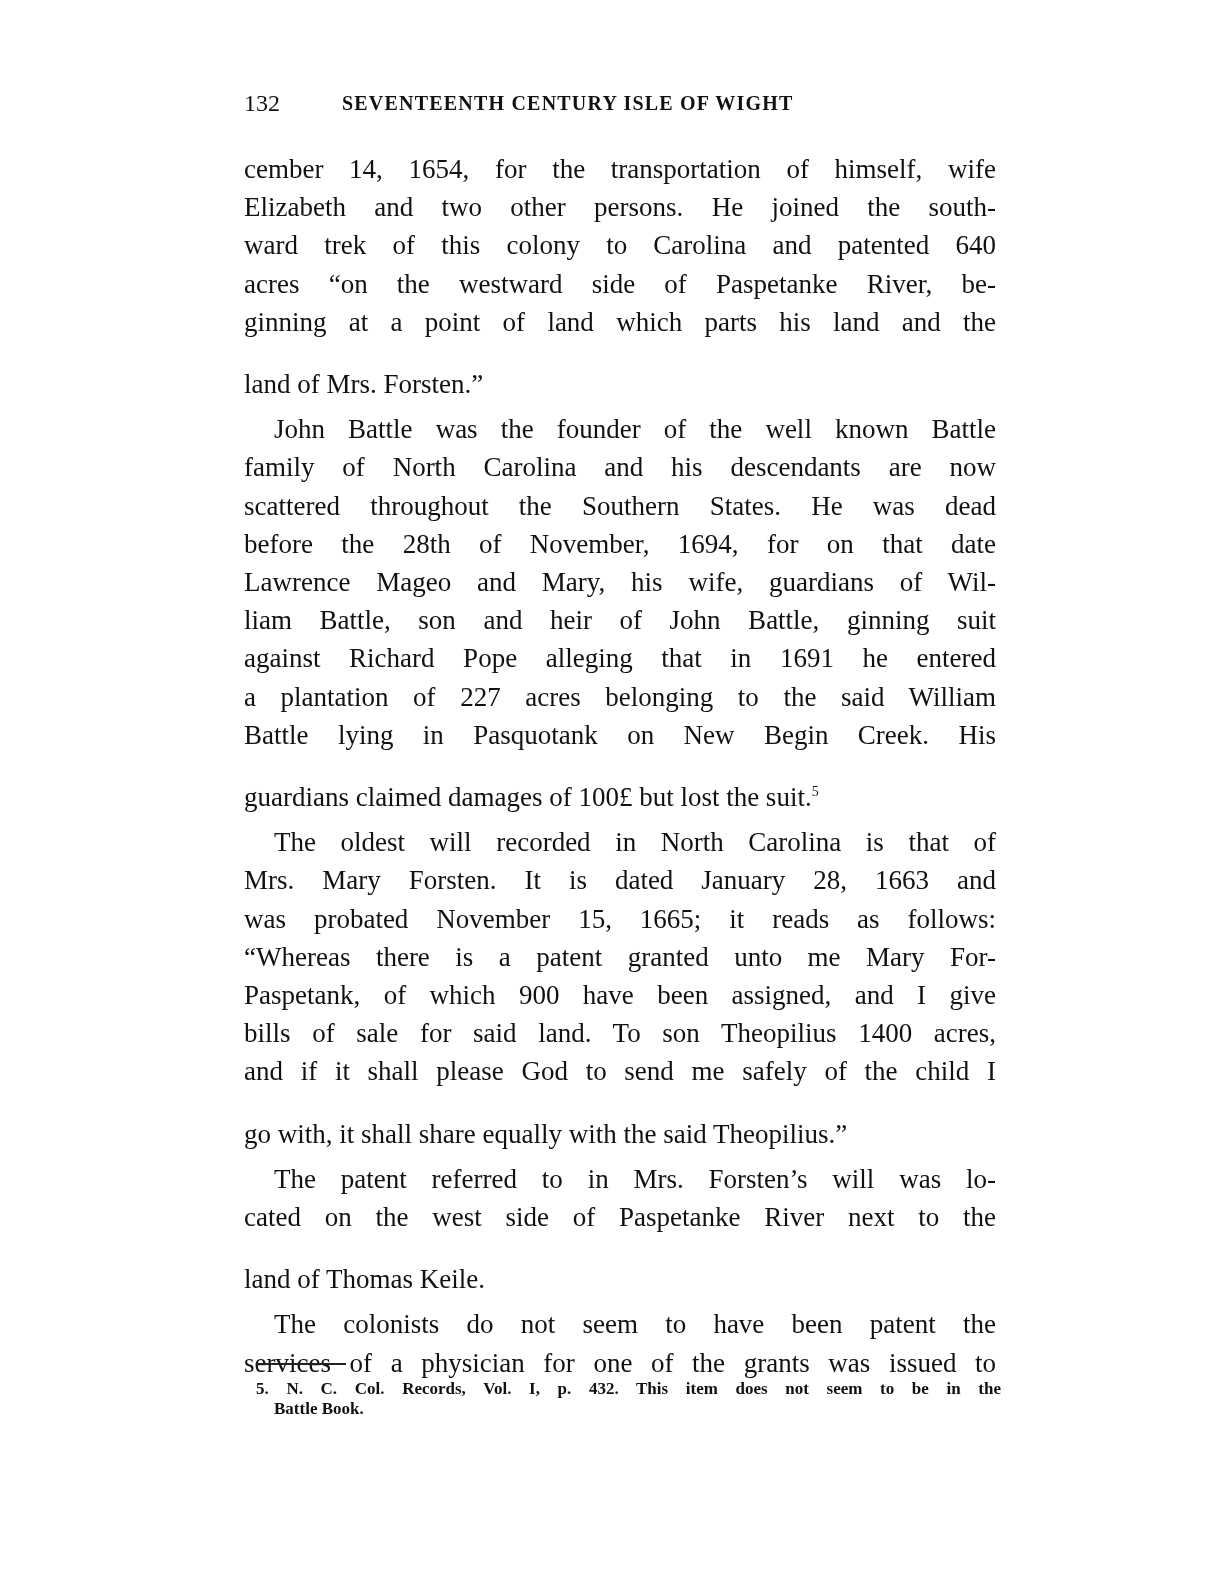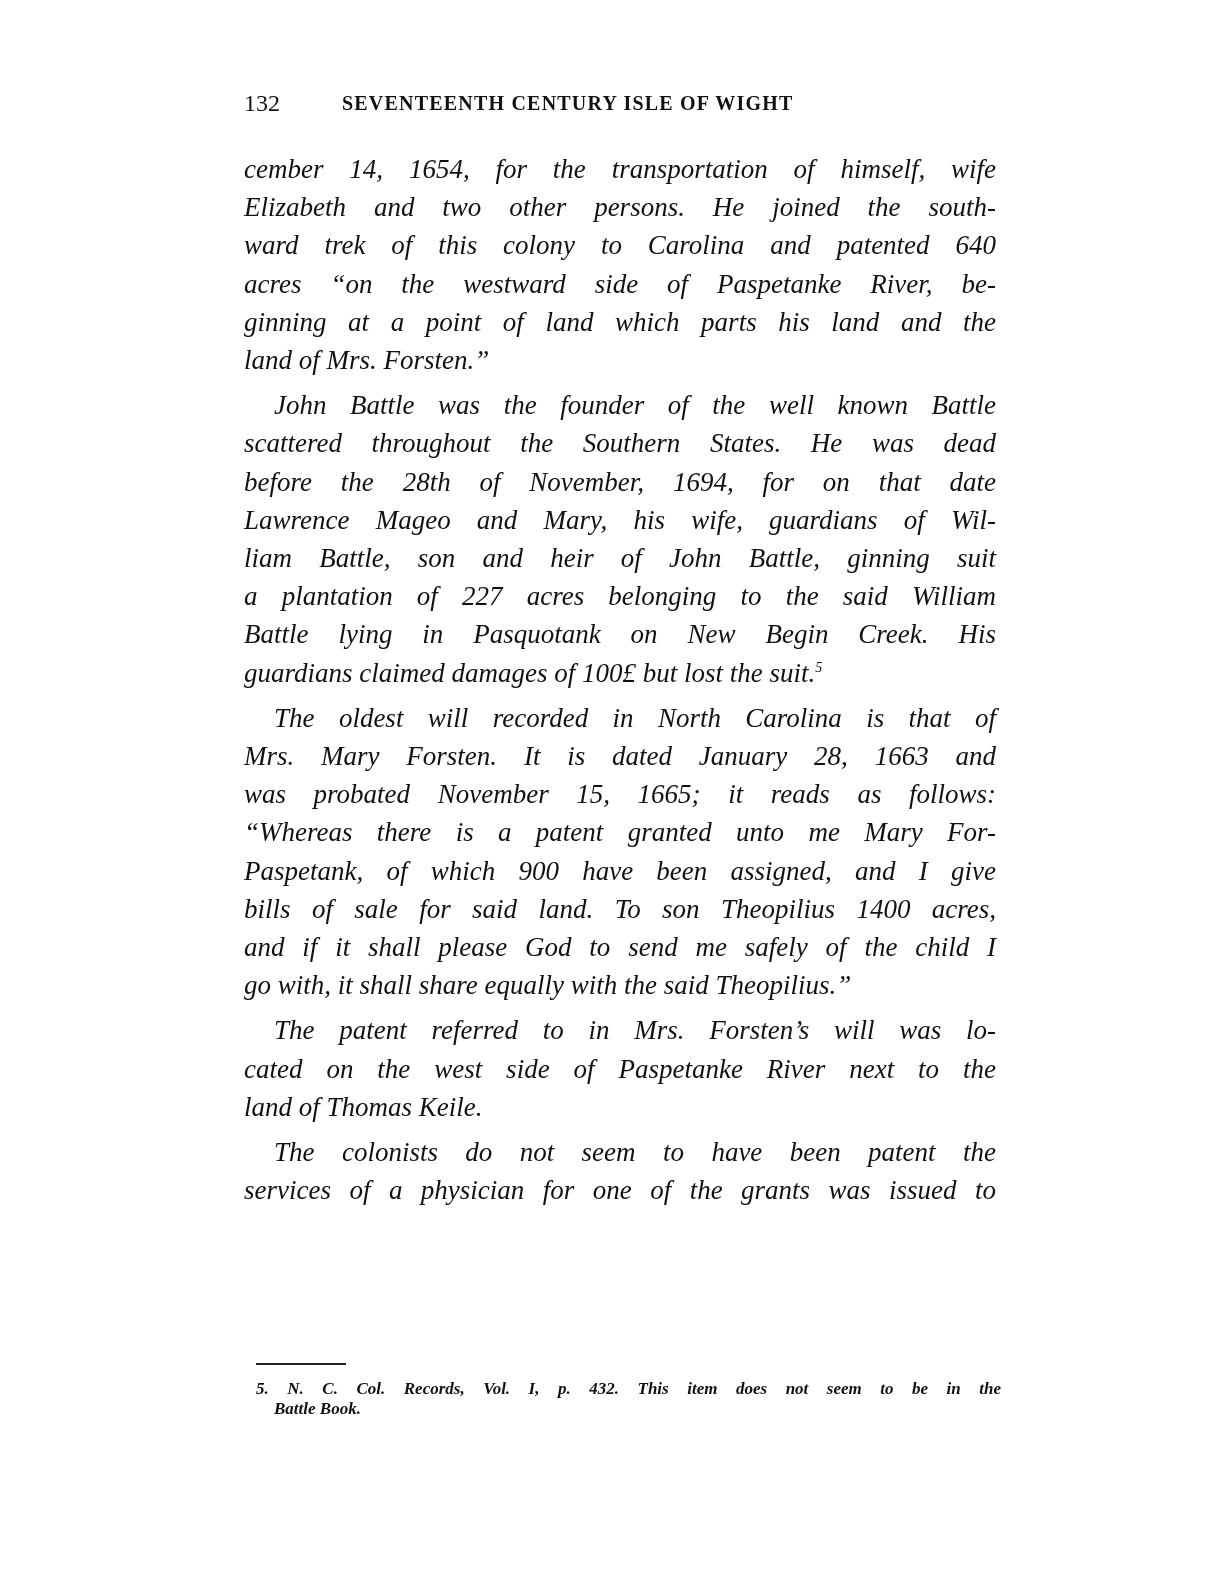--- a/index.html
+++ b/index.html
@@ -49,24 +49,24 @@
     }
     .para {
       margin: 0 0 7px 0;
       text-indent: 0;
     }
     .line {
       display: block;
       text-align: justify;
       text-align-last: justify;
       white-space: nowrap;
-      font-style: italic;
     }
     .line.last {
       text-align-last: left;
+      margin-top: 24px;
     }
     .footnote-rule {
       position: absolute;
       left: 256px;
       top: 1363px;
       width: 90px;
       height: 2px;
       background: #222222;
     }
     .footnote {
@@ -105,24 +105,26 @@
     <span class="line">cember 14, 1654, for the transportation of himself, wife</span>
     <span class="line">Elizabeth and two other persons.  He joined the south-</span>
     <span class="line">ward trek of this colony to Carolina and patented 640</span>
     <span class="line">acres “on the westward side of Paspetanke River, be-</span>
     <span class="line">ginning at a point of land which parts his land and the</span>
     <span class="line last">land of Mrs. Forsten.”</span>
   </p>
 
   <p class="para">
     <span class="line" style="padding-left:30px">John Battle was the founder of the well known Battle</span>
+    <span class="line">family of North Carolina and his descendants are now</span>
     <span class="line">scattered throughout the Southern States.  He was dead</span>
     <span class="line">before the 28th of November, 1694, for on that date</span>
     <span class="line">Lawrence Mageo and Mary, his wife, guardians of Wil-</span>
     <span class="line">liam Battle, son and heir of John Battle, ginning suit</span>
+    <span class="line">against Richard Pope alleging that in 1691 he entered</span>
     <span class="line">a plantation of 227 acres belonging to the said William</span>
     <span class="line">Battle lying in Pasquotank on New Begin Creek.  His</span>
     <span class="line last"><span>guardians claimed damages of 100£ but lost the suit.</span><sup>5</sup></span>
   </p>
 
   <p class="para">
     <span class="line" style="padding-left:30px">The oldest will recorded in North Carolina is that of</span>
     <span class="line">Mrs. Mary Forsten.  It is dated January 28, 1663 and</span>
     <span class="line">was probated November 15, 1665; it reads as follows:</span>
     <span class="line">“Whereas there is a patent granted unto me Mary For-</span>

